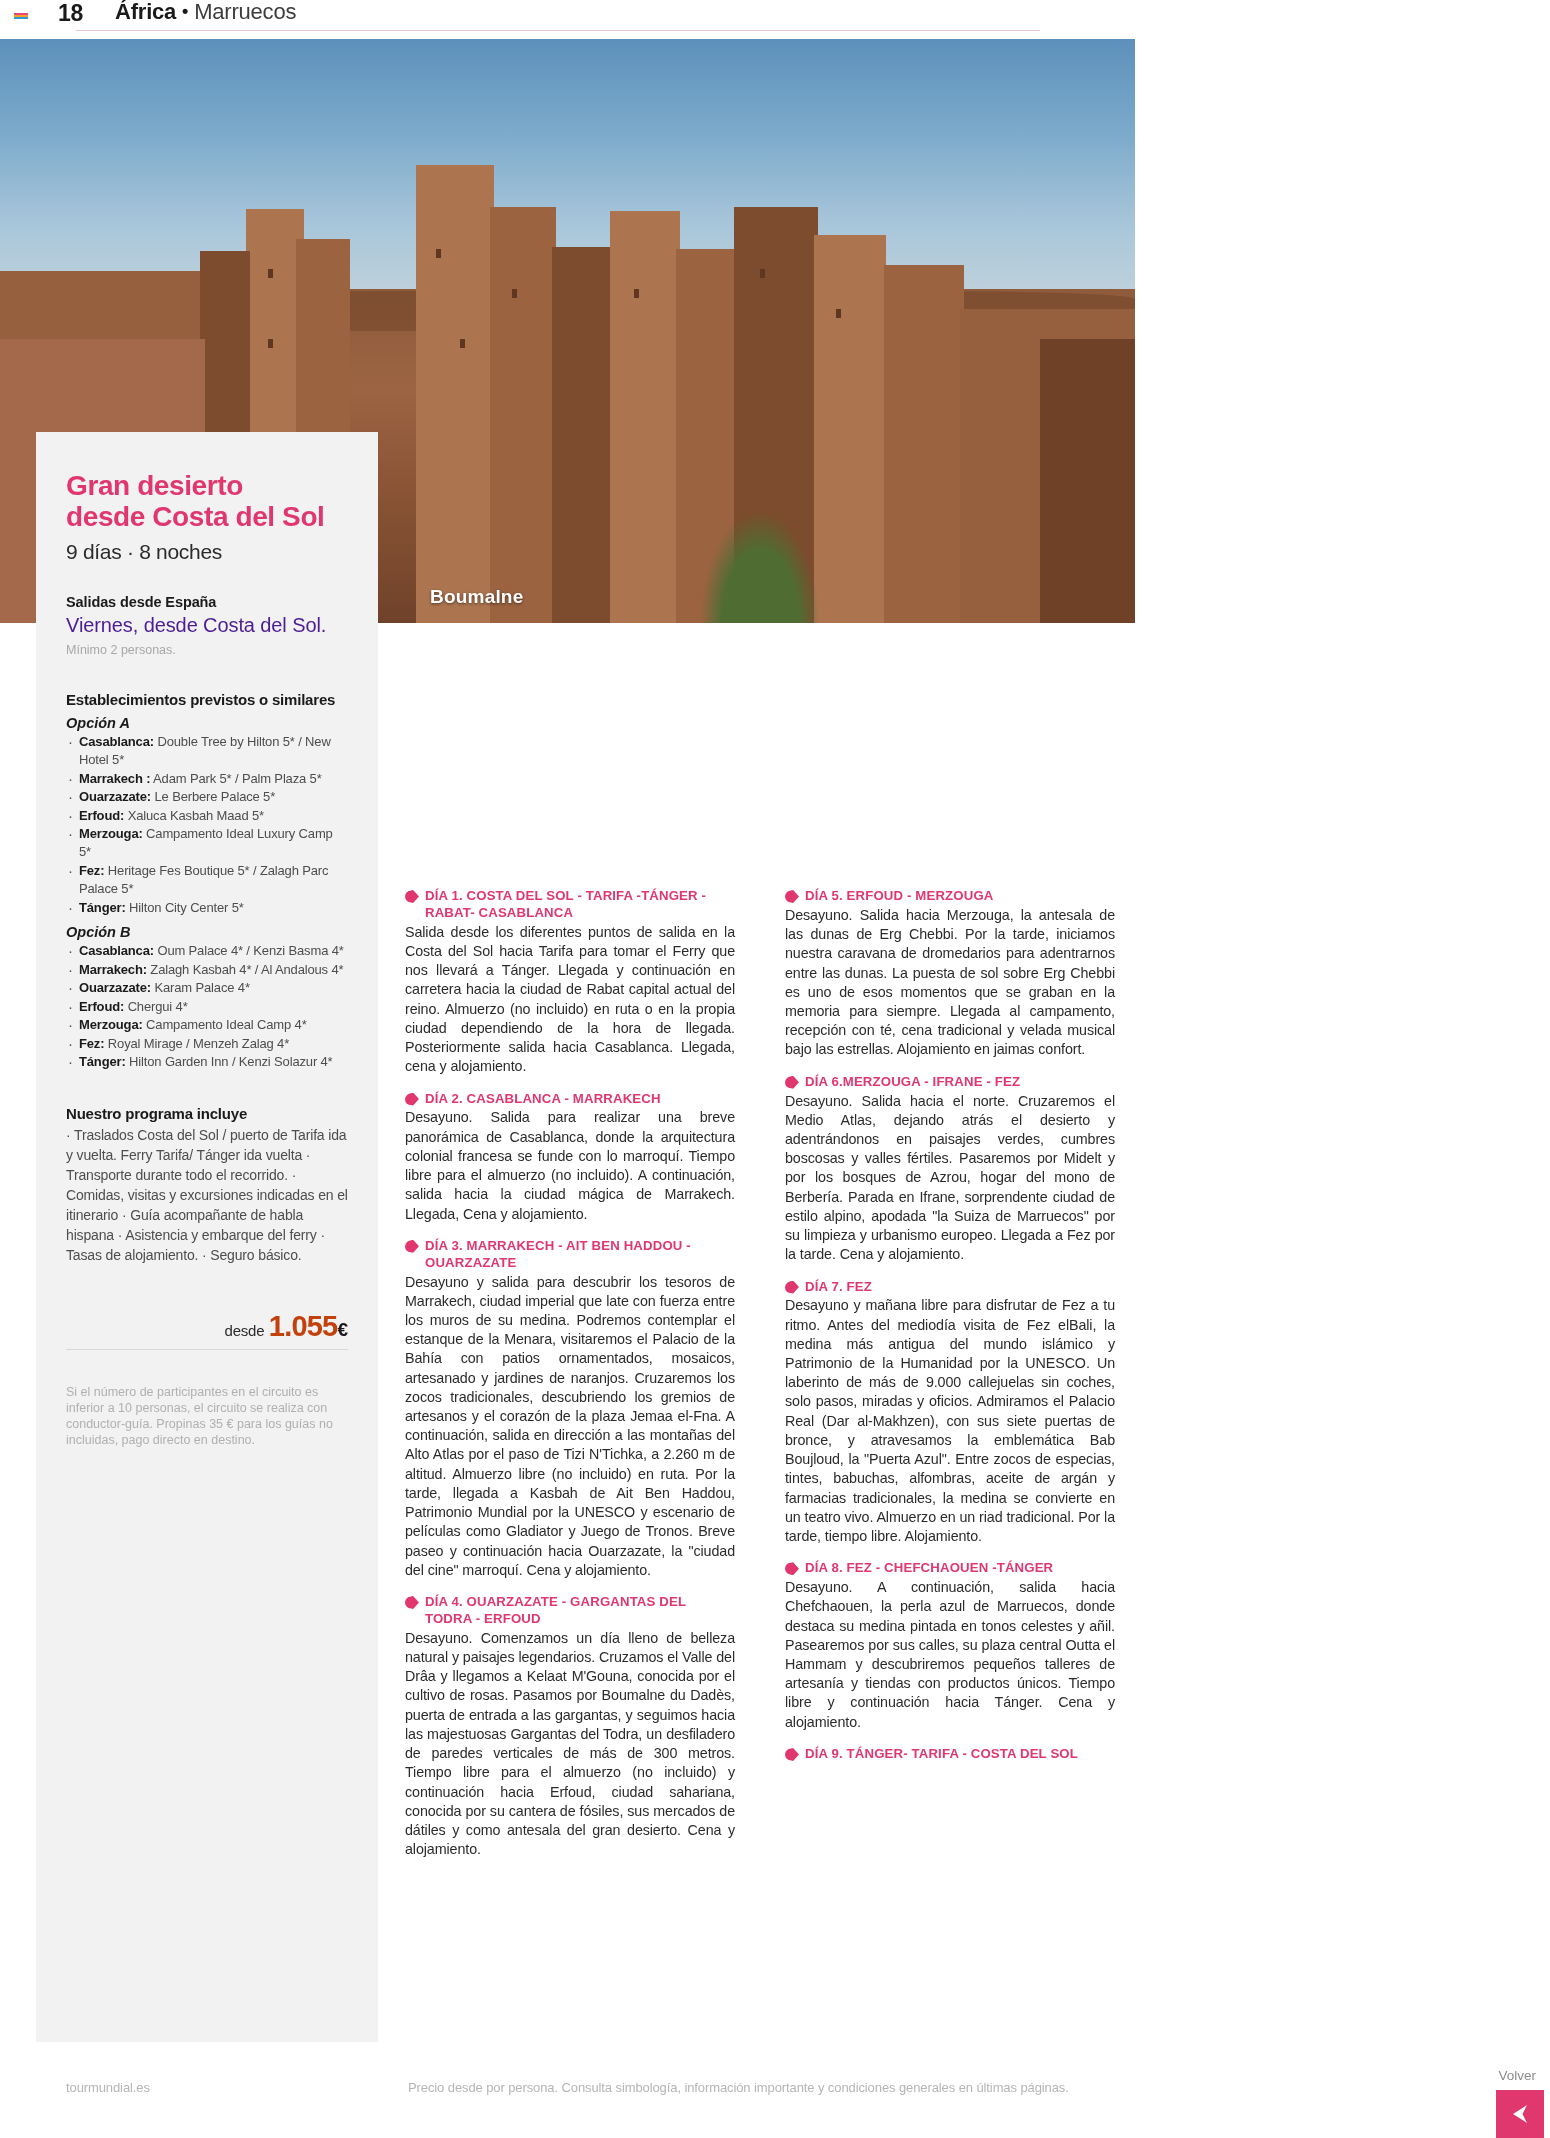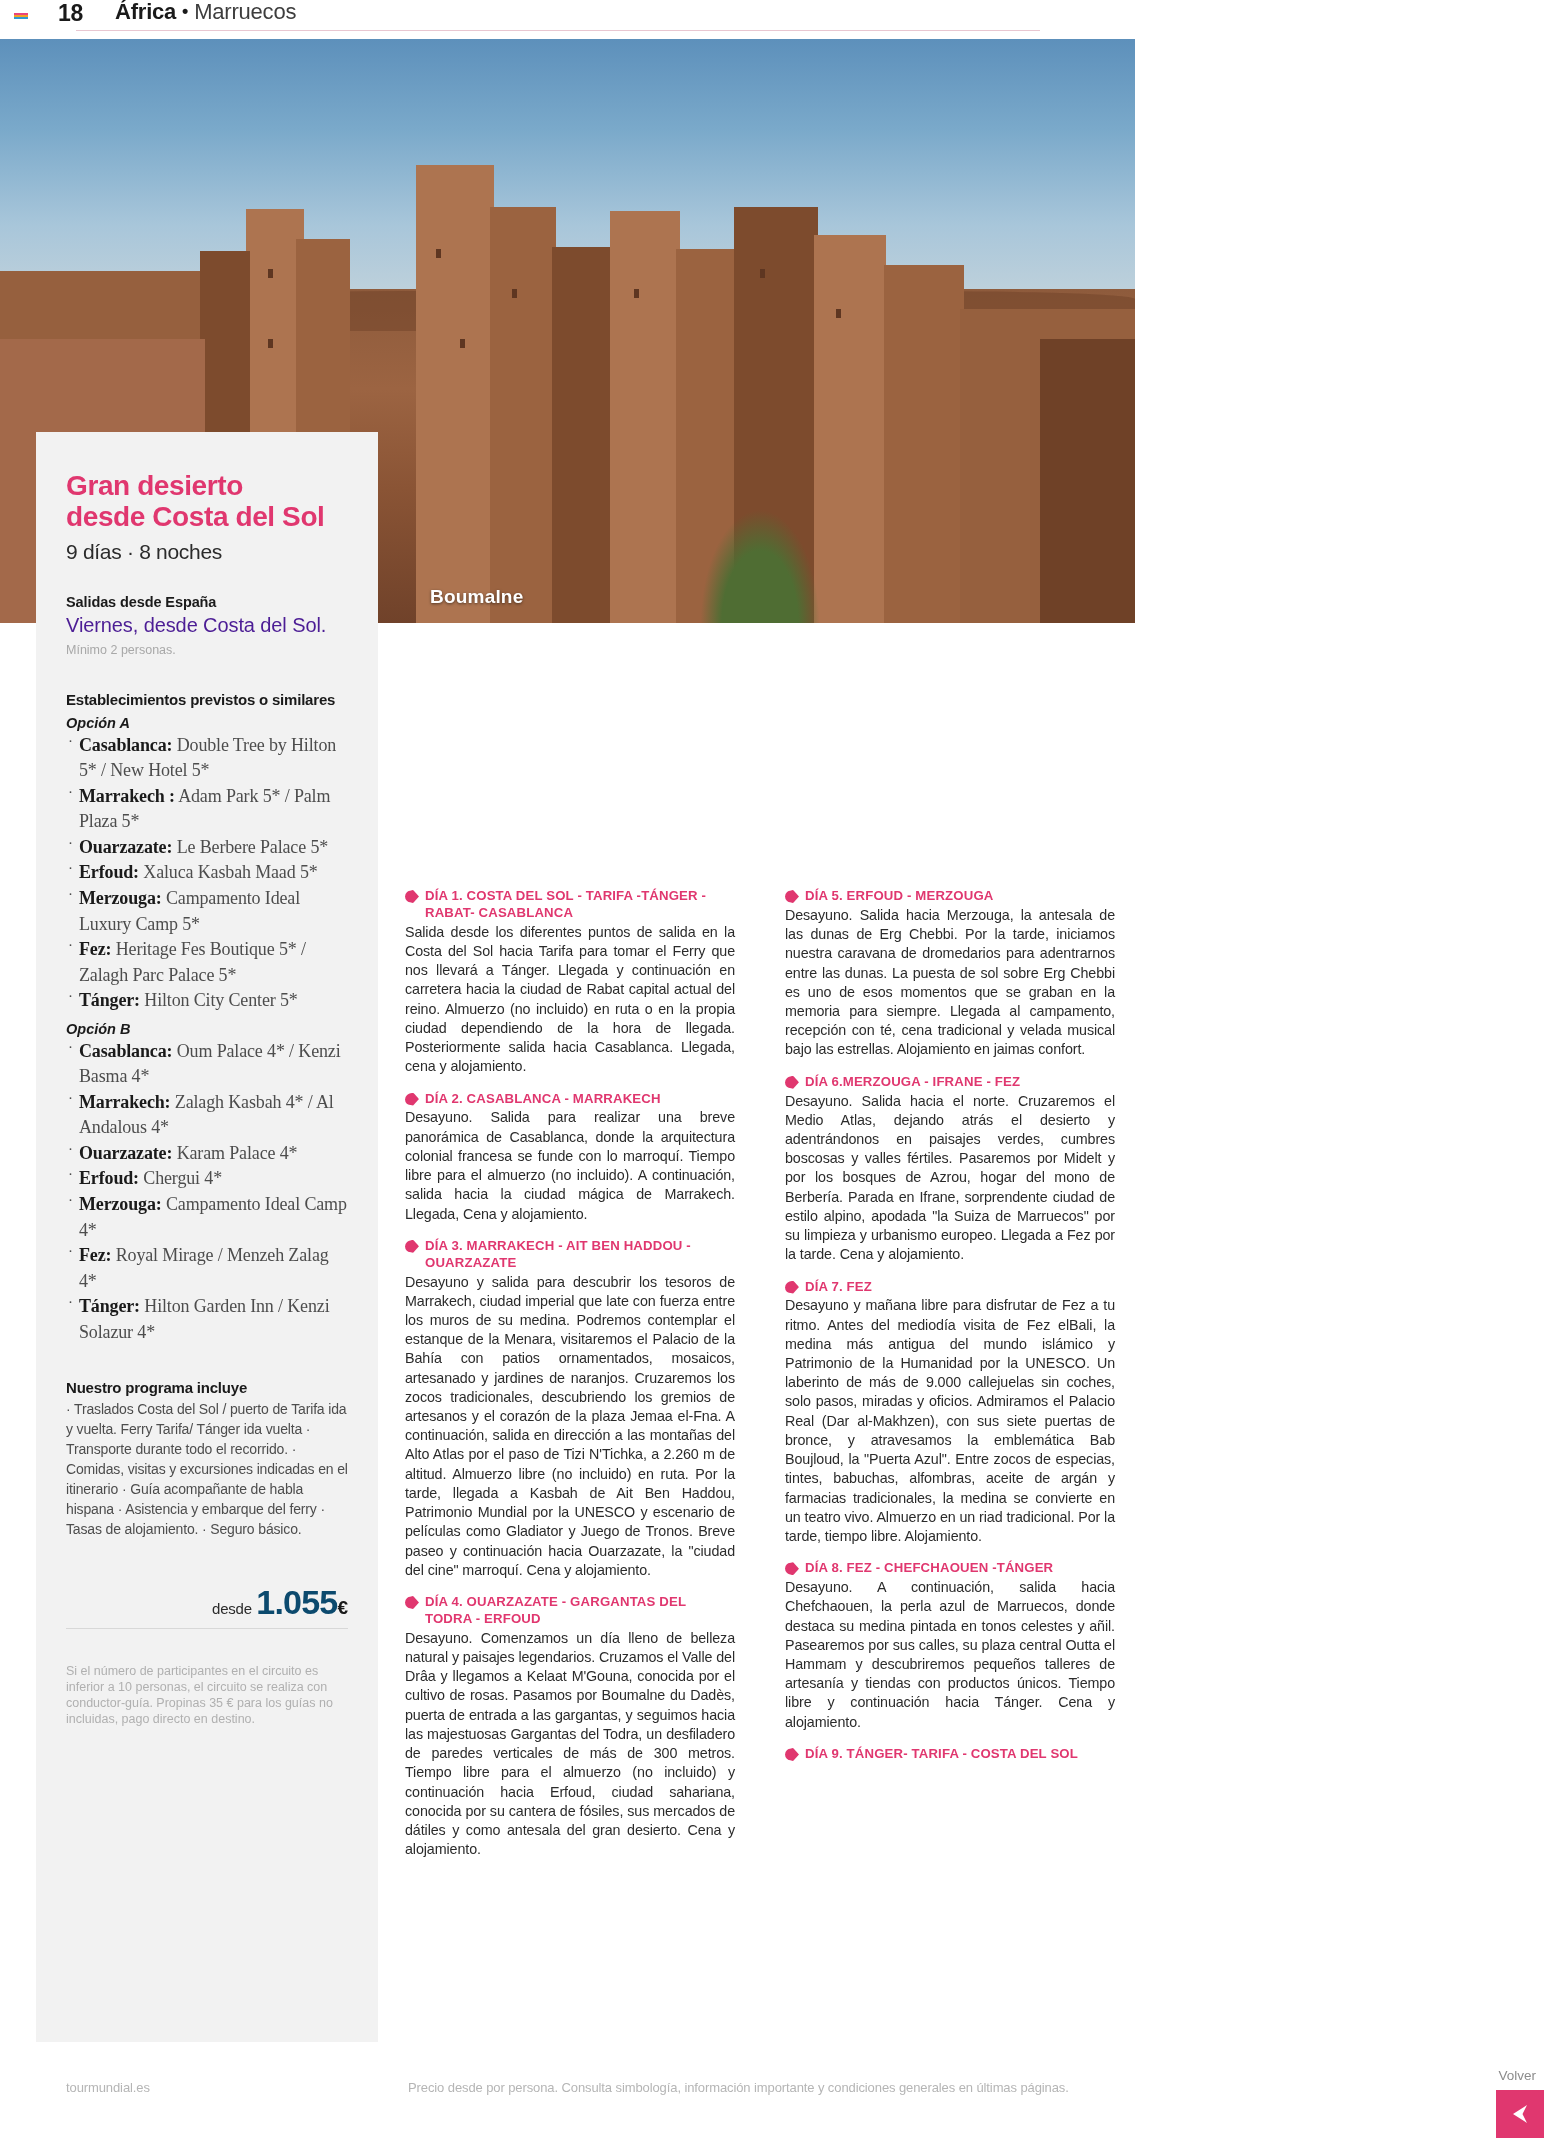--- a/index.html
+++ b/index.html
@@ -153,27 +153,26 @@
   }
   .opt-heading {
     font-size: 14.5px;
     font-weight: bold;
     font-style: italic;
     color: #1a1a1a;
     margin-top: 7px;
   }
   ul.hotel-list { list-style: none; margin-top: 2px; }
   ul.hotel-list li {
-    font-size: 18px;
+    font-size: 13px;
     color: #4d4d4d;
     line-height: 1.42;
     padding-left: 13px;
     position: relative;
     letter-spacing: -0.15px;
-    font-family: Liberation Serif, serif;
   }
   ul.hotel-list li:before {
     content:"·";
     position:absolute; left: 2px; top: -2px;
     color:#4d4d4d; font-size: 15px;
   }
   ul.hotel-list li b { color:#1a1a1a; font-weight:bold; }
 
   .includes-body {
     font-size: 14px;
@@ -188,23 +187,23 @@
     text-align: right;
     padding-bottom: 6px;
     border-bottom: 1px solid #d8d8d8;
   }
   .price-from {
     font-size: 15px;
     color: #2b2b2b;
     letter-spacing: -0.2px;
   }
   .price-amount {
-    font-size: 34px;
-    font-weight: bold;
-    color: #0c4a6e;
+    font-size: 29px;
+    font-weight: bold;
+    color: #c2410c;
     letter-spacing: -0.8px;
   }
   .price-cur {
     font-size: 19px;
     font-weight: bold;
     color: #1a1a1a;
   }
   .disclaimer {
     margin-top: 34px;
     font-size: 12.5px;

